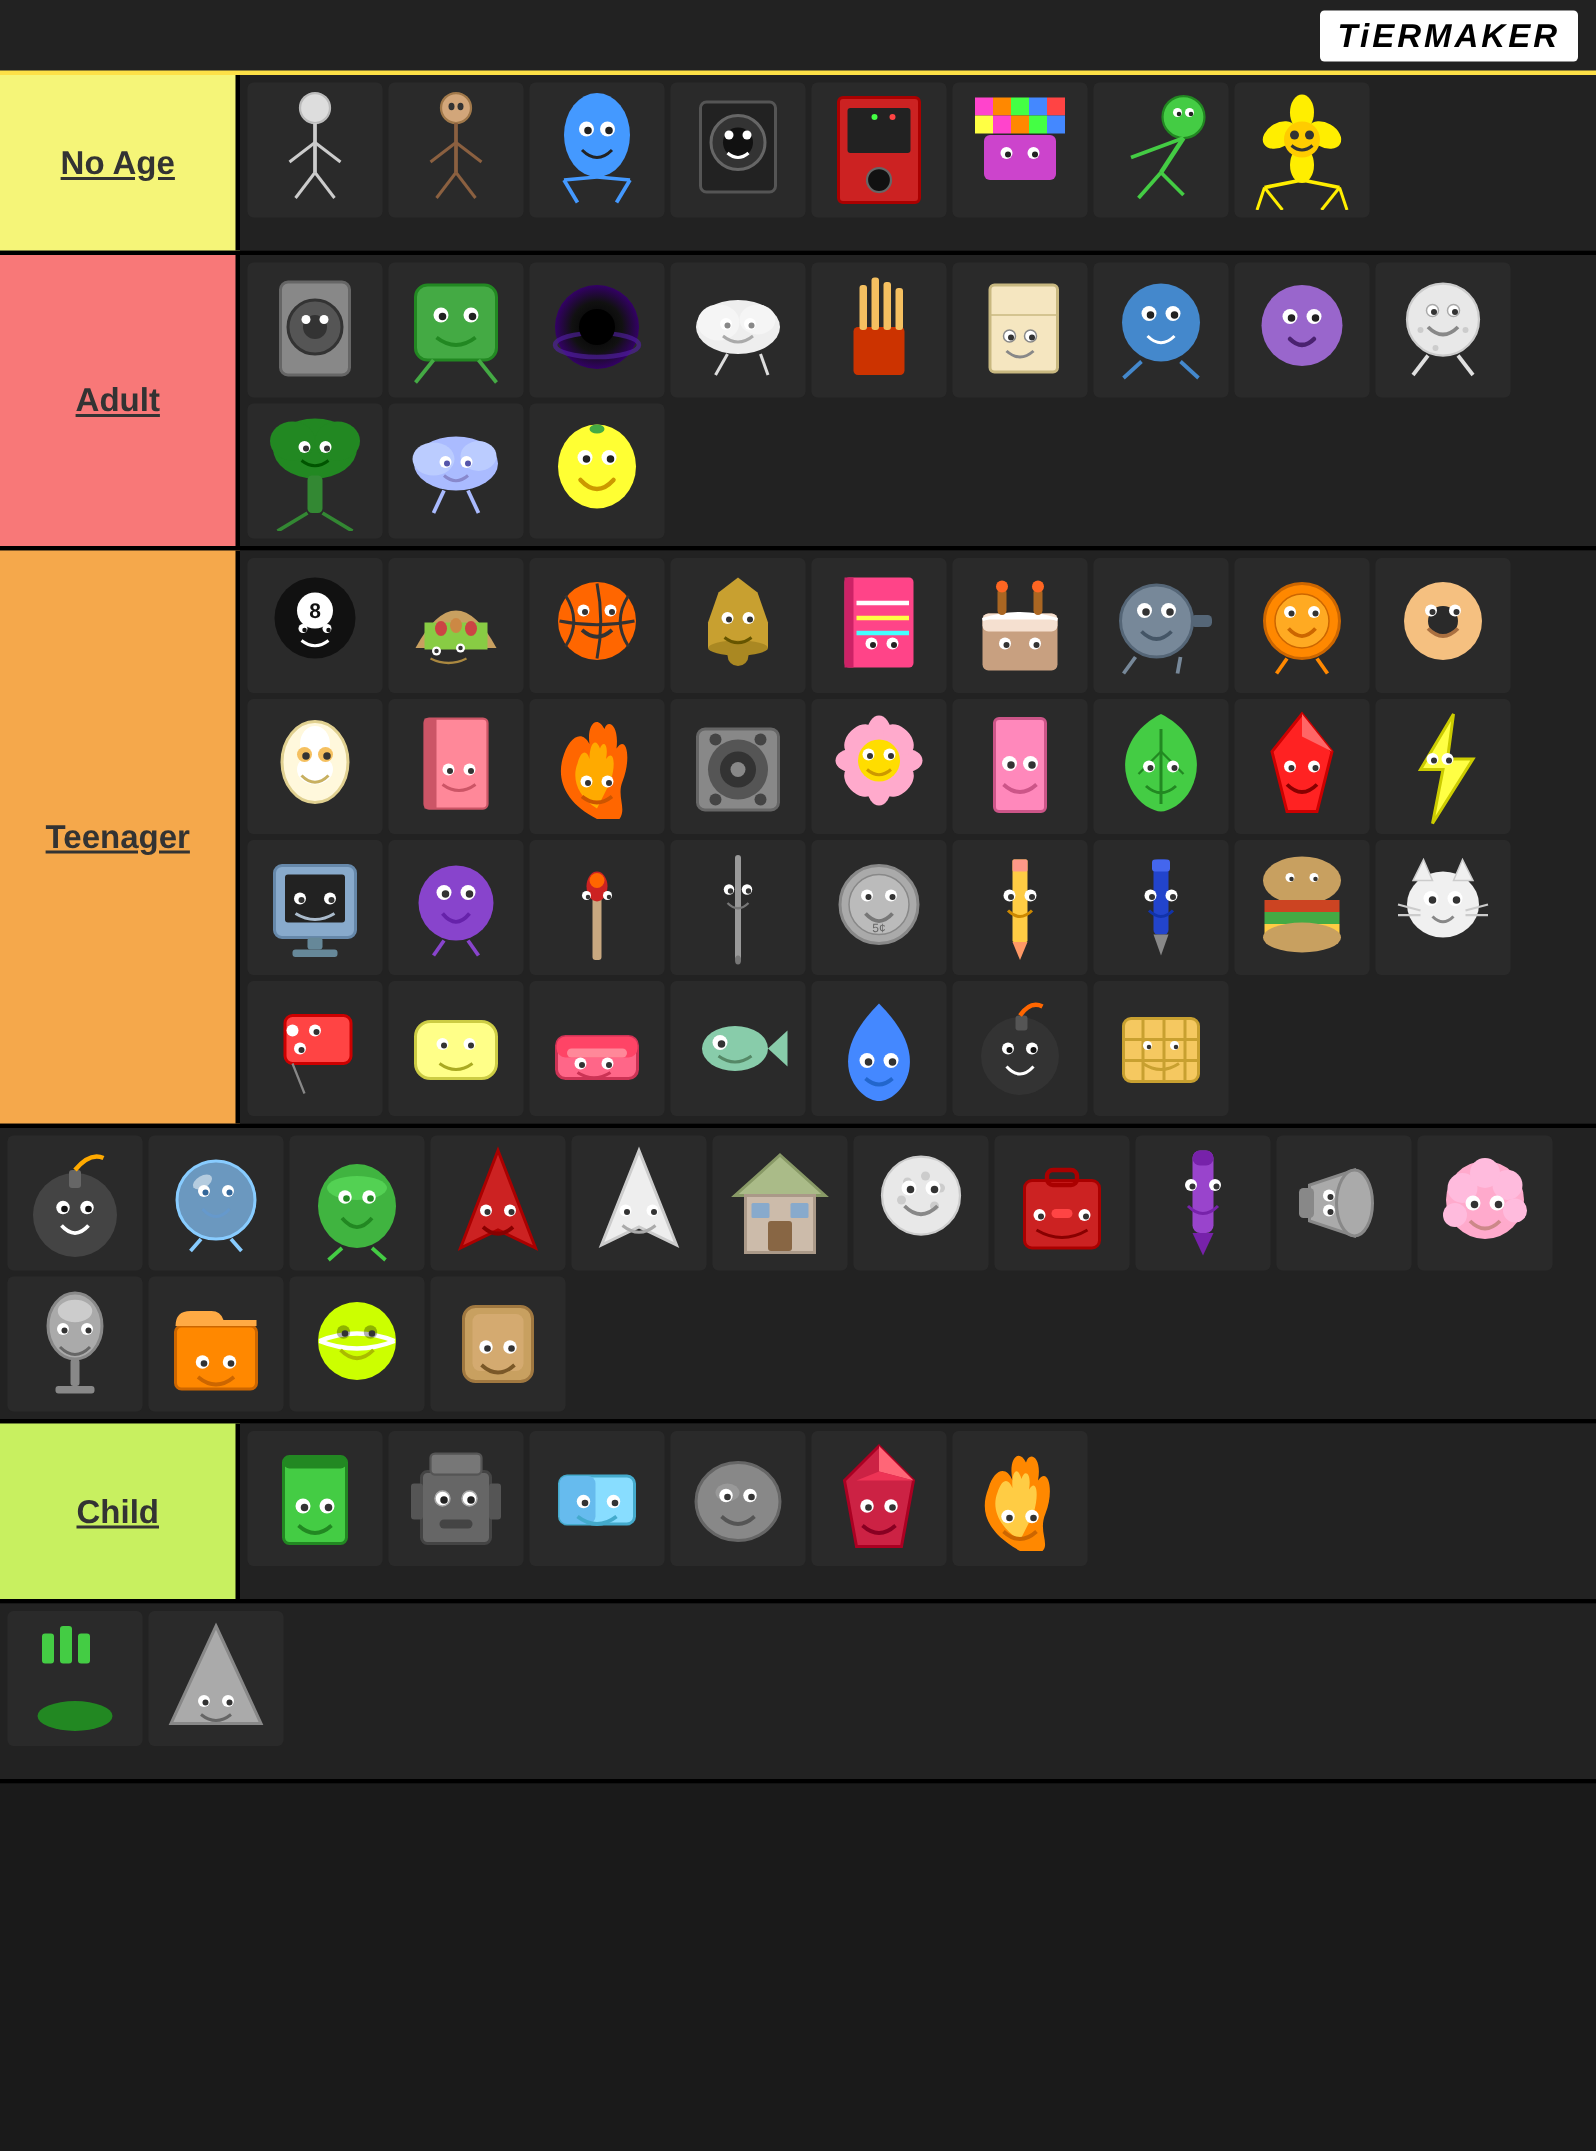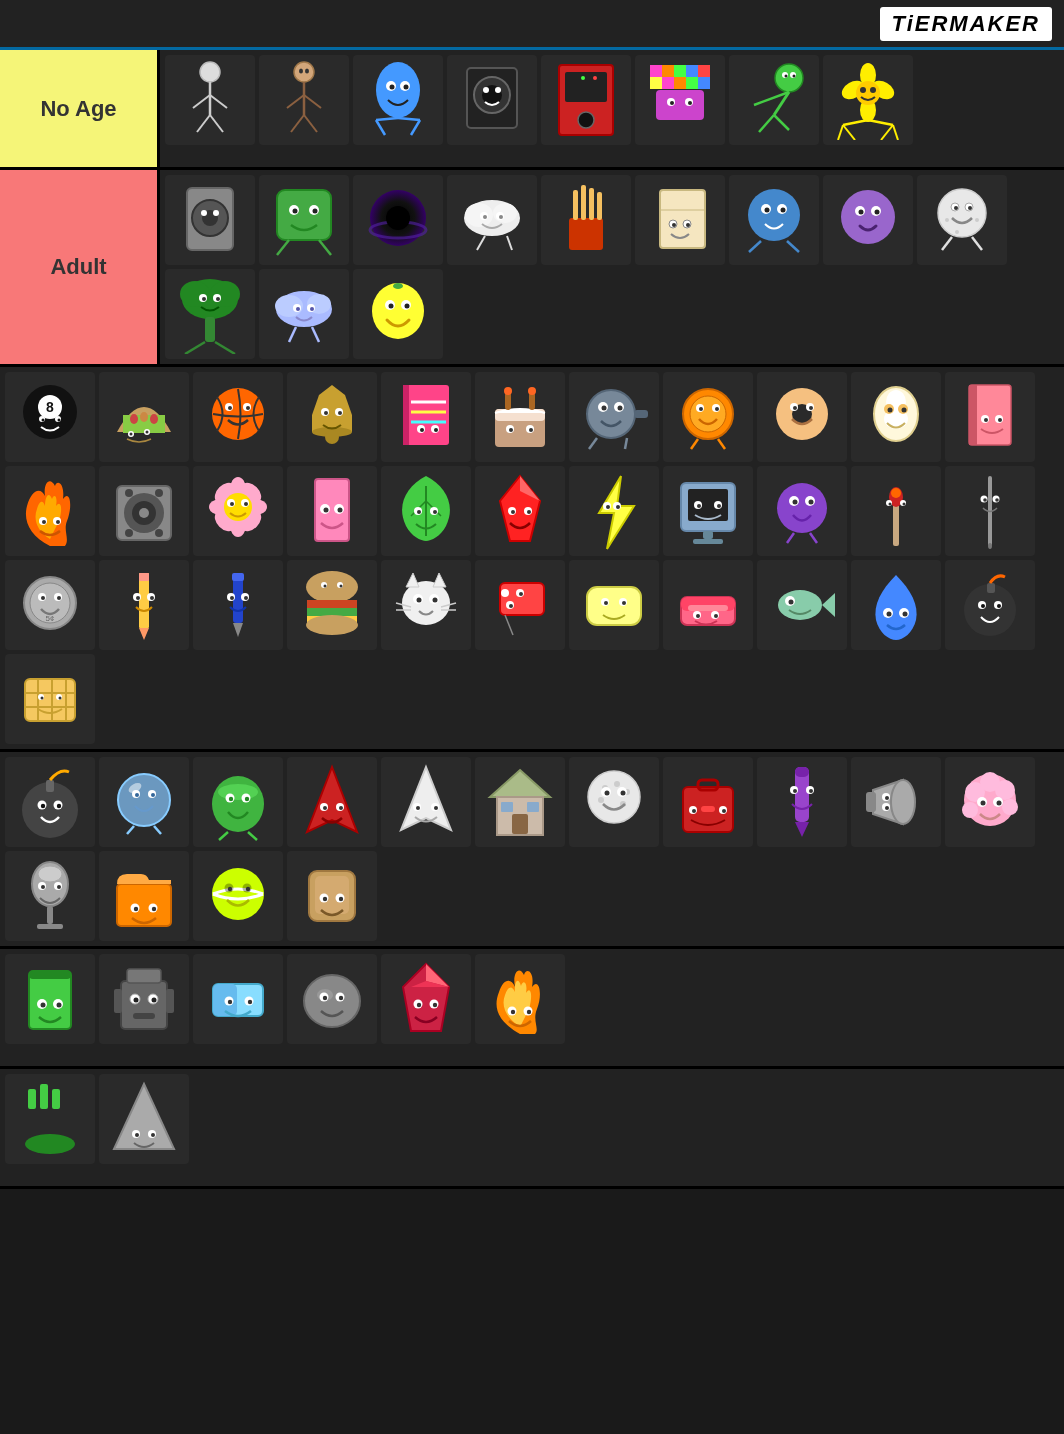--- a/index.html
+++ b/index.html
@@ -18,20 +18,21 @@
       min-width: 160px;
       display: flex;
       align-items: center;
       justify-content: center;
       font-size: 22px;
       font-weight: bold;
       color: #333;
       border-right: 3px solid #000;
       text-align: center;
       padding: 10px;
+      text-decoration: underline;
     }
     .tier-content {
       flex: 1;
       background: #222;
       display: flex;
       flex-wrap: wrap;
       align-content: flex-start;
       padding: 5px;
       gap: 4px;
     }
@@ -48,21 +49,21 @@
       border-radius: 4px;
       overflow: hidden;
       position: relative;
     }
   </style>
 </head>
 <body>
 
 <div style="width:1064px; background:#1a1a1a;">
 
-  <div style="display:flex; justify-content:flex-end; align-items:center; padding:6px 12px; background:#222; border-bottom:3px solid #0369a1; min-height:50px;">
+  <div style="display:flex; justify-content:flex-end; align-items:center; padding:6px 12px; background:#222; border-bottom:3px solid #fde047; min-height:50px;">
     <div style="background:#fff; border-radius:3px; padding:4px 12px; font-family:'Impact',Arial,sans-serif; font-size:22px; font-weight:900; font-style:italic; color:#000; letter-spacing:2px;">TiERMAKER</div>
   </div>
 
   <div id="tier-container">
       <div class="tier-row">
         <div class="tier-label" style="background: rgb(245, 245, 120);">No Age</div>
         <div class="tier-content">
           <div class="char-cell" title="Stick Figure White">
             <svg width="70" height="80" viewBox="0 0 70 80">
               <circle cx="35" cy="12" r="10" fill="#ddd" stroke="#bbb" stroke-width="1.5"></circle>
@@ -313,20 +314,21 @@
               <circle cx="43" cy="31" r="5" fill="white"></circle>
               <circle cx="28" cy="32" r="2.5" fill="#222"></circle>
               <circle cx="44" cy="32" r="2.5" fill="#222"></circle>
               <path d="M24 46 Q35 58 46 46" stroke="#cc9900" stroke-width="3" fill="none" stroke-linecap="round"></path>
               <ellipse cx="35" cy="12" rx="5" ry="3" fill="#44aa44"></ellipse>
             </svg>
           </div>
         </div>
       </div>
       <div class="tier-row">
+        <div class="tier-label" style="background: rgb(245, 168, 75);">Teenager</div>
         <div class="tier-content">
           <div class="char-cell" title="8 Ball">
             <svg width="70" height="80" viewBox="0 0 70 80">
               <circle cx="35" cy="35" r="27" fill="#111"></circle>
               <circle cx="35" cy="30" r="12" fill="white"></circle>
               <text x="35" y="35" text-anchor="middle" font-size="14" font-weight="bold" fill="#111">8</text>
               <circle cx="27" cy="42" r="3" fill="white"></circle>
               <circle cx="43" cy="42" r="3" fill="white"></circle>
               <circle cx="28" cy="43" r="1.5" fill="#111"></circle>
               <circle cx="44" cy="43" r="1.5" fill="#111"></circle>
@@ -916,20 +918,21 @@
               <circle cx="27" cy="42" r="4.5" fill="white"></circle>
               <circle cx="43" cy="42" r="4.5" fill="white"></circle>
               <circle cx="28" cy="43" r="2.2" fill="#333"></circle>
               <circle cx="44" cy="43" r="2.2" fill="#333"></circle>
               <path d="M24 54 Q35 64 46 54" stroke="#7a5828" stroke-width="2.5" fill="none"></path>
             </svg>
           </div>
         </div>
       </div>
       <div class="tier-row">
+        <div class="tier-label" style="background: rgb(200, 240, 96);">Child</div>
         <div class="tier-content">
           <div class="char-cell" title="Grassy">
             <svg width="70" height="80" viewBox="0 0 70 80">
               <rect x="14" y="12" width="42" height="58" rx="4" fill="#44cc44" stroke="#228822" stroke-width="2"></rect>
               <rect x="14" y="12" width="42" height="8" rx="4" fill="#228822"></rect>
               <circle cx="27" cy="45" r="5" fill="white"></circle>
               <circle cx="43" cy="45" r="5" fill="white"></circle>
               <circle cx="28" cy="46" r="2.5" fill="#333"></circle>
               <circle cx="44" cy="46" r="2.5" fill="#333"></circle>
               <path d="M24 58 Q35 68 46 58" stroke="#228822" stroke-width="2.5" fill="none"></path>

